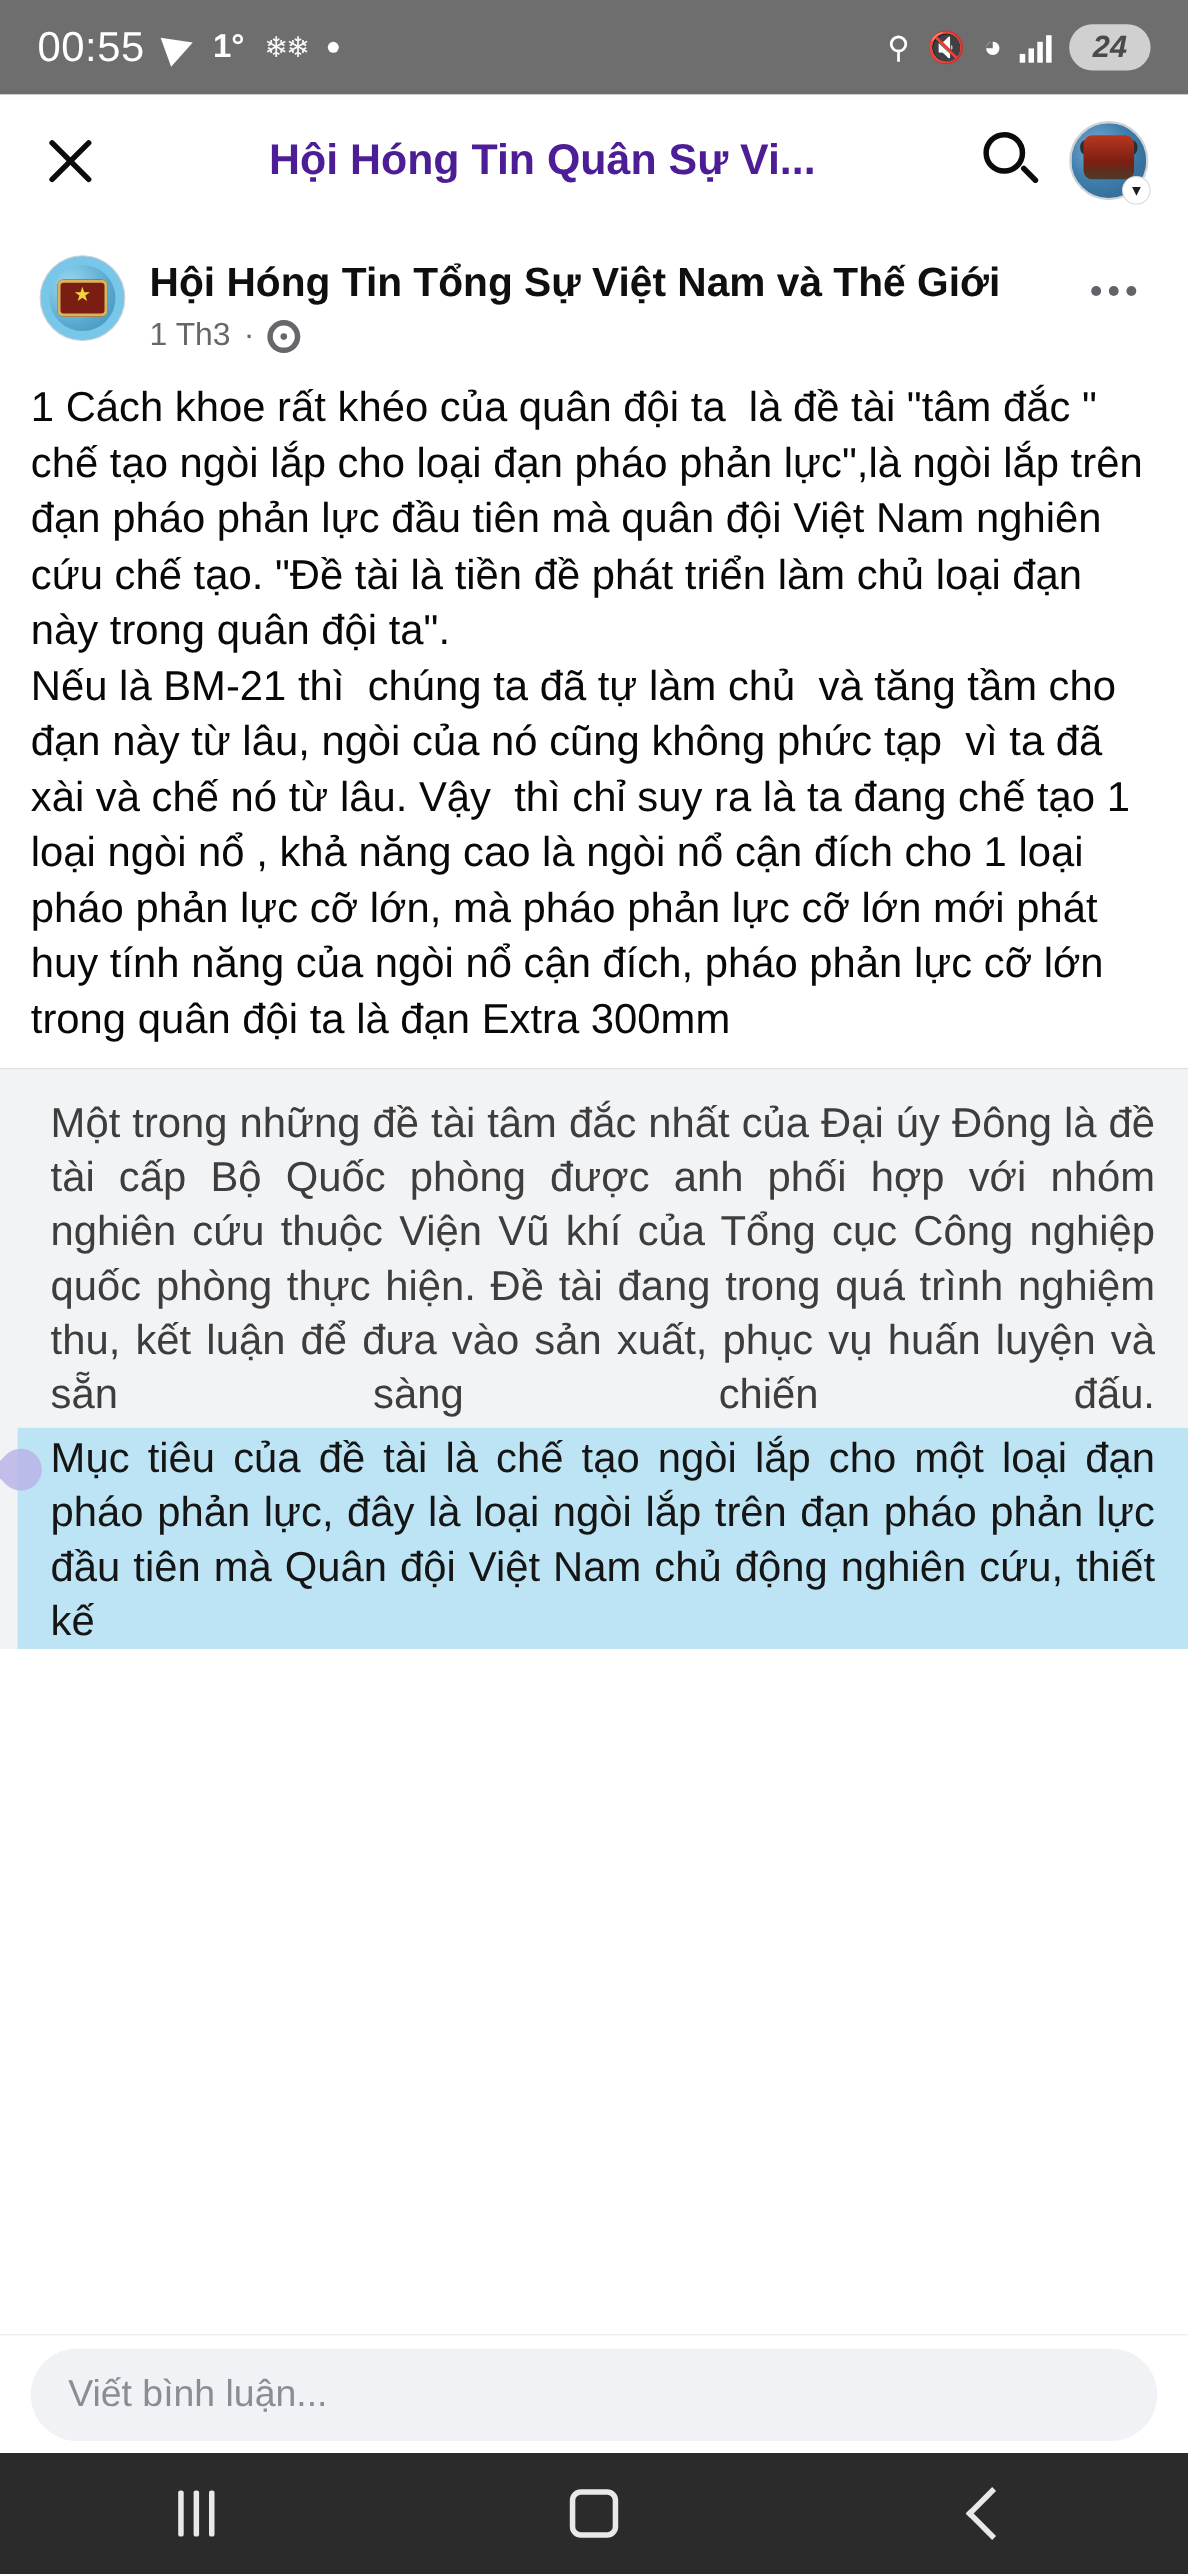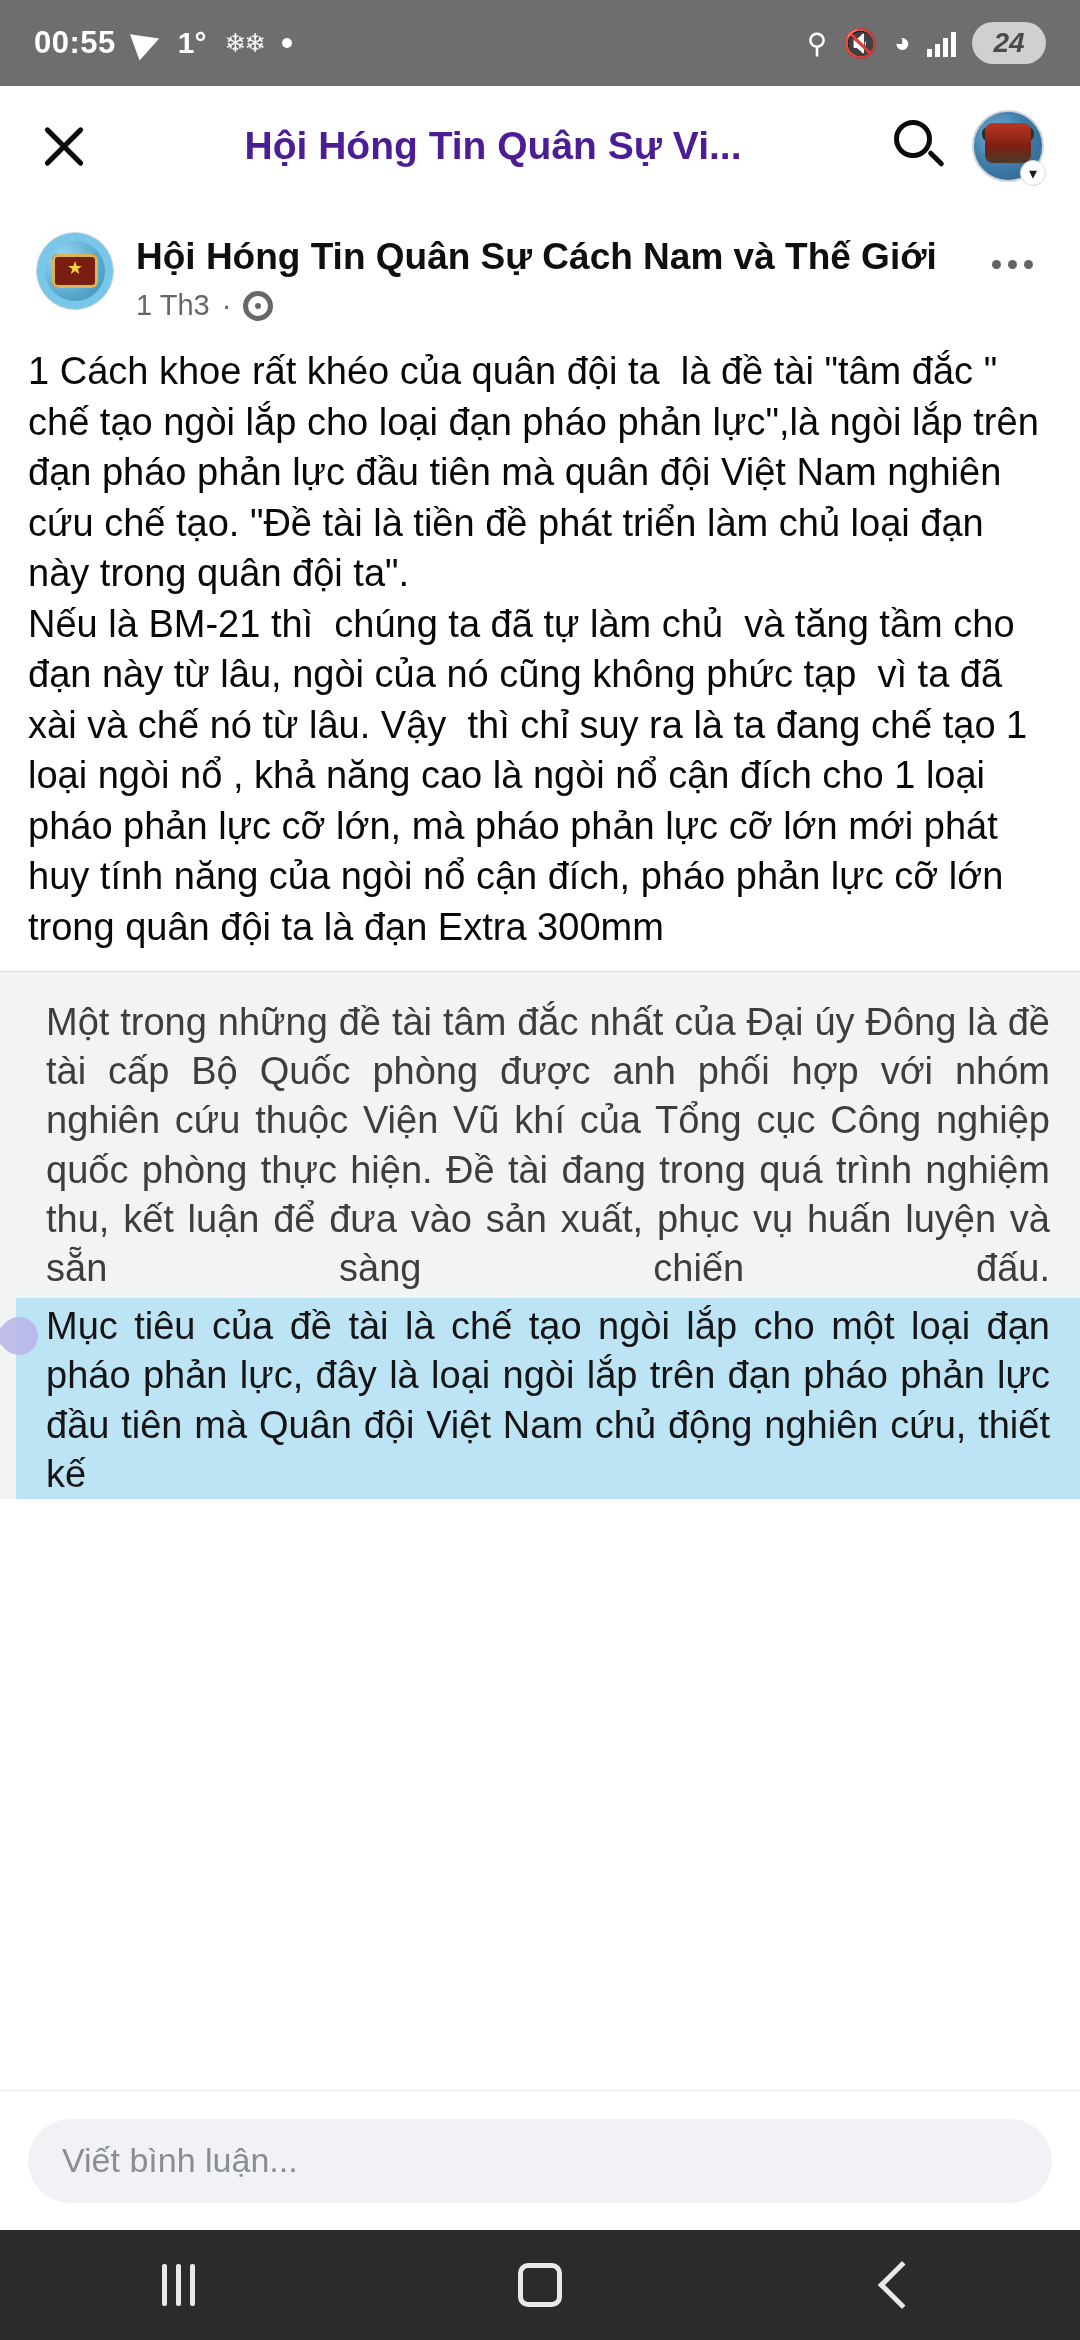--- a/index.html
+++ b/index.html
@@ -23,21 +23,21 @@
   .statusbar {
     height: 86px;
     background: #6e6e6e;
     display: flex;
     align-items: center;
     padding: 0 34px;
     color: #ffffff;
     flex: 0 0 auto;
   }
   .status-left { display: flex; align-items: center; gap: 18px; }
-  .status-time { font-size: 31px; font-weight: 700; letter-spacing: 0.5px; }
+  .status-time { font-size: 38px; font-weight: 400; letter-spacing: 0.5px; }
   .status-right { margin-left: auto; display: flex; align-items: center; gap: 16px; }
   .ic { display: inline-block; }
   .tri-send {
     width: 0; height: 0;
     border-left: 26px solid #ffffff;
     border-top: 14px solid transparent;
     border-bottom: 14px solid transparent;
     transform: rotate(-20deg);
   }
   .temp { font-size: 30px; font-weight: 600; }
@@ -229,21 +229,21 @@
     width: 38px; height: 38px;
     background: #b9b4e8;
     border-radius: 50% 50% 50% 0;
     transform: rotate(45deg);
     opacity: .85;
   }
 
   
   .comment-bar {
     flex: 0 0 auto;
-    height: 140px;
+    height: 108px;
     background: #ffffff;
     border-top: 1px solid #e4e6eb;
     display: flex;
     align-items: center;
     padding: 0 28px;
   }
   .comment-input {
     width: 100%;
     height: 84px;
     border-radius: 44px;
@@ -322,21 +322,21 @@
 
   <div class="content">
 
     <div class="post-header">
       <div class="page-avatar">
         <div class="globe"></div>
         <div class="emblem"></div>
         <div class="star">★</div>
       </div>
       <div class="page-meta">
-        <div class="page-name">Hội Hóng Tin Quân Sự Cách Nam và Thế Giới</div>
+        <div class="page-name">Hội Hóng Tin Tổng Sự Việt Nam và Thế Giới</div>
         <div class="post-sub">
           <span>1 Th3</span>
           <span>·</span>
           <span class="gear"></span>
         </div>
       </div>
       <div class="more-dots">
         <span></span>
           <span></span>
           <span></span>

